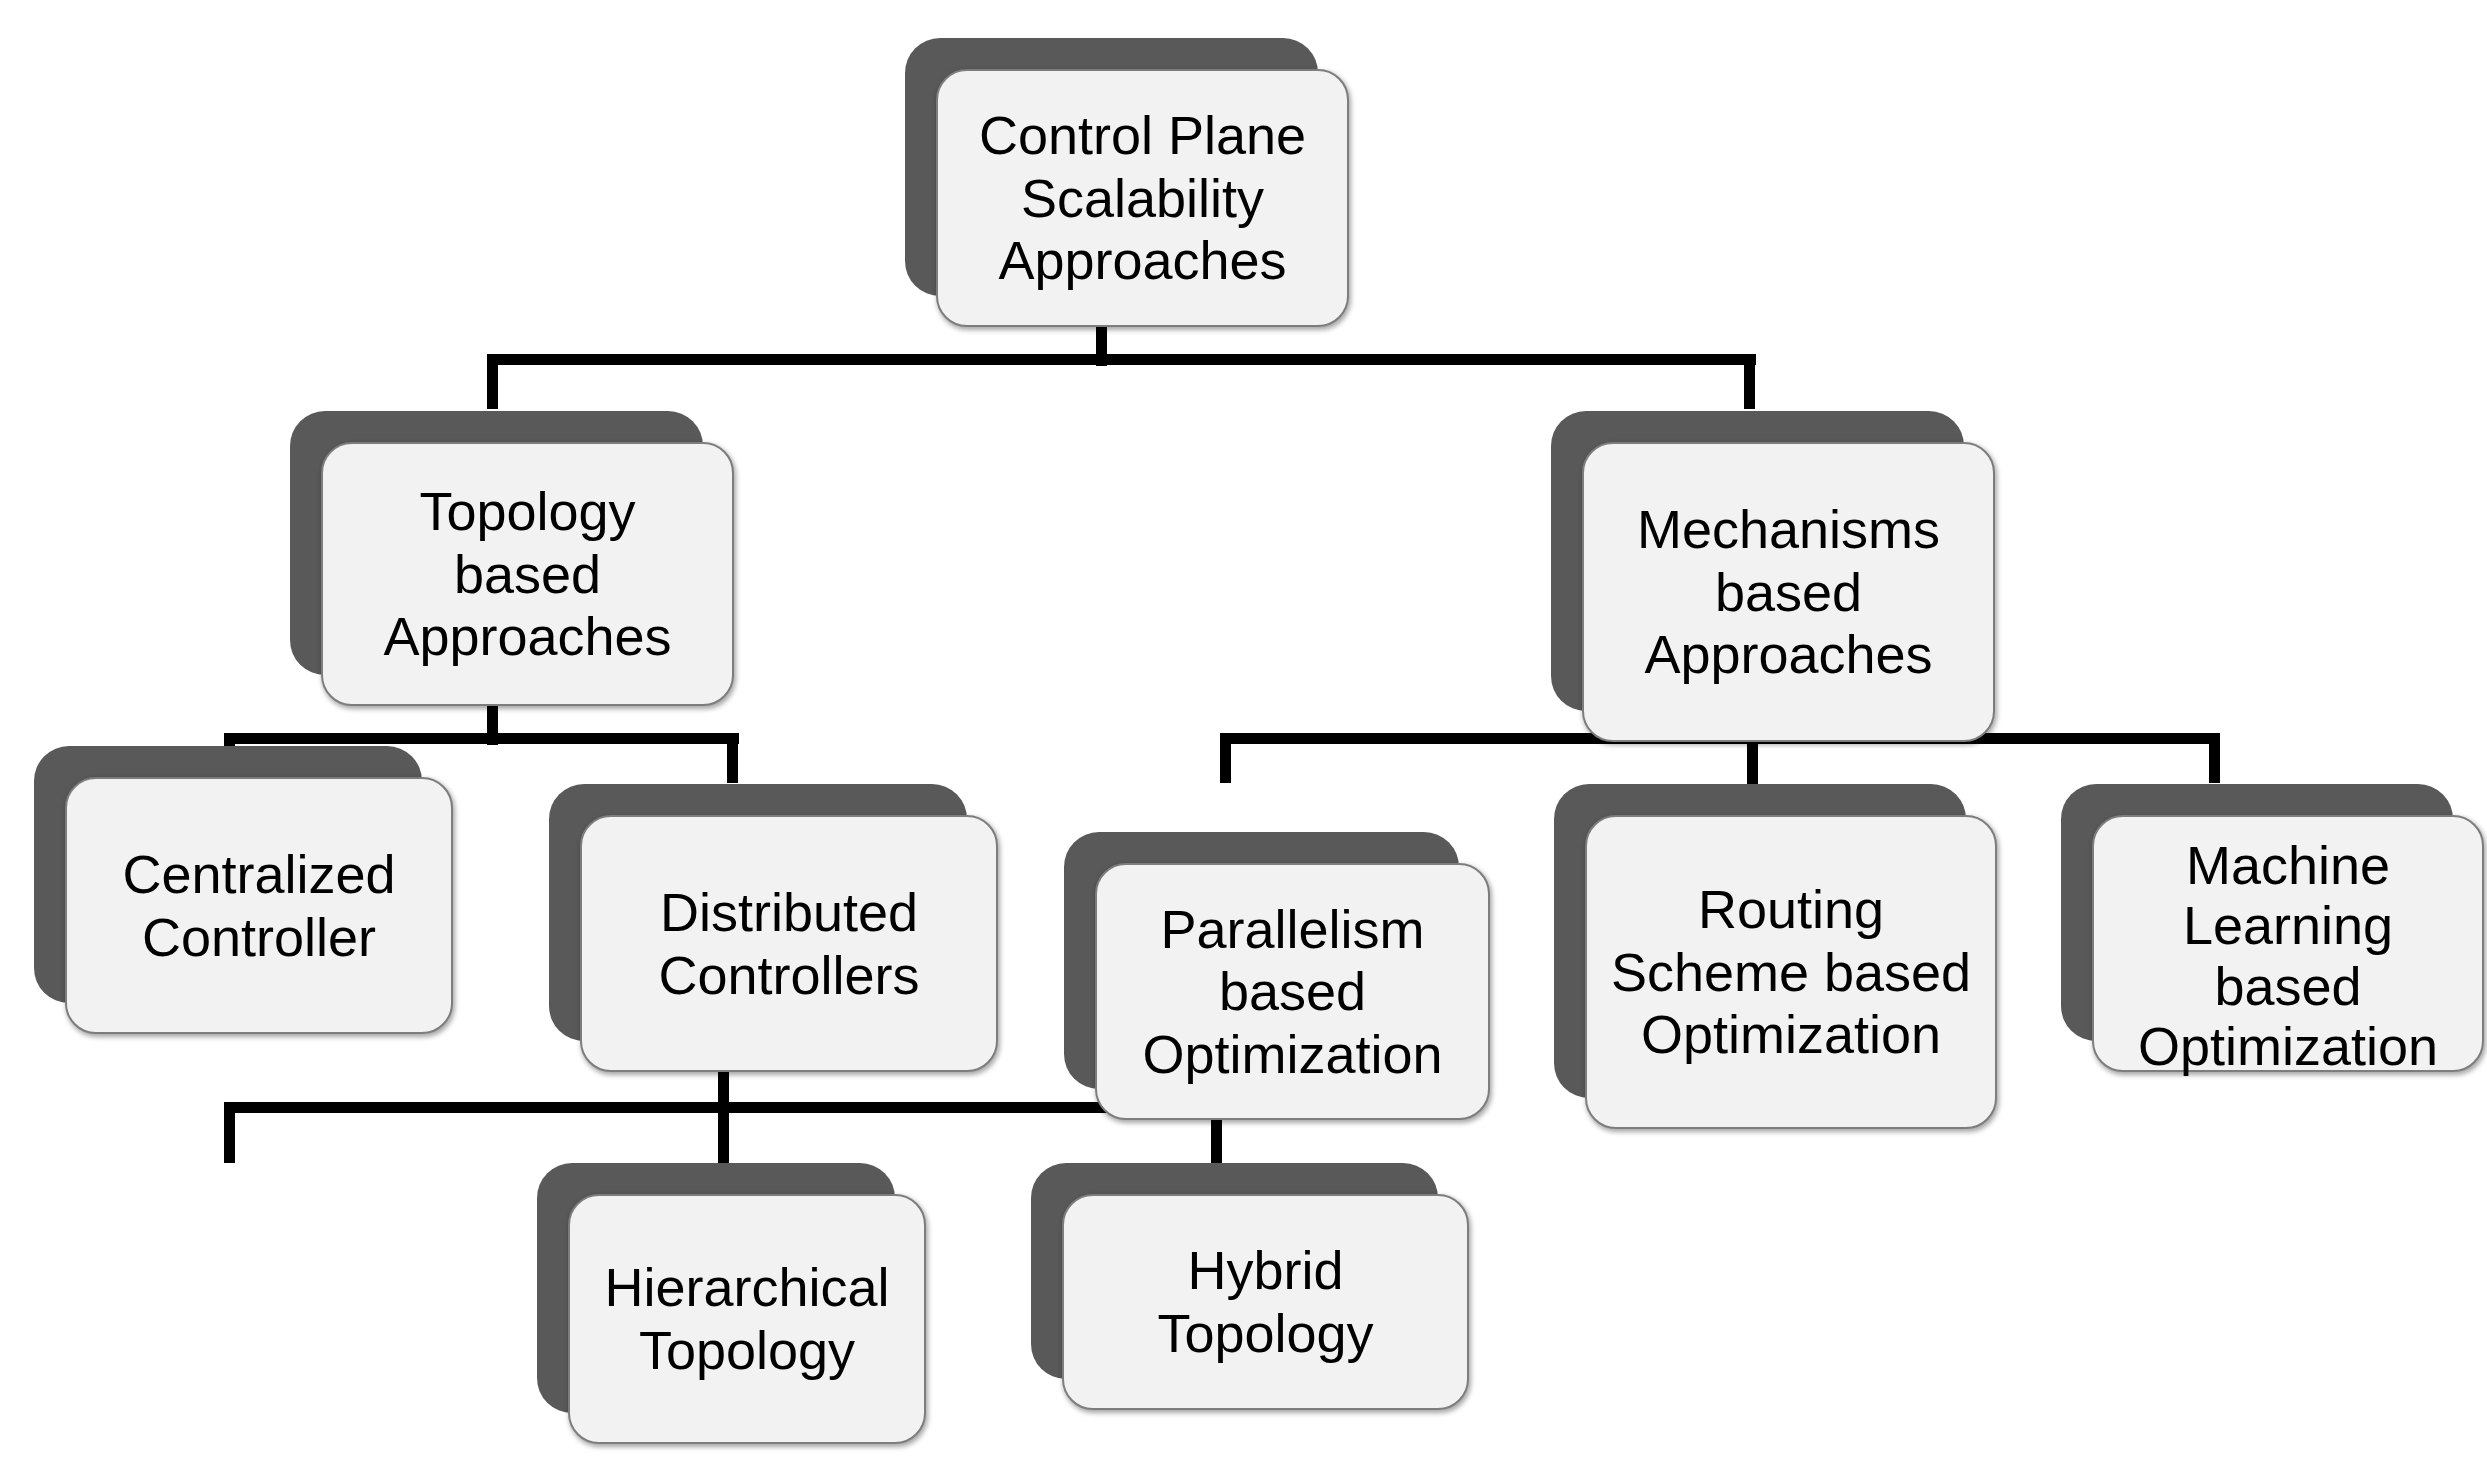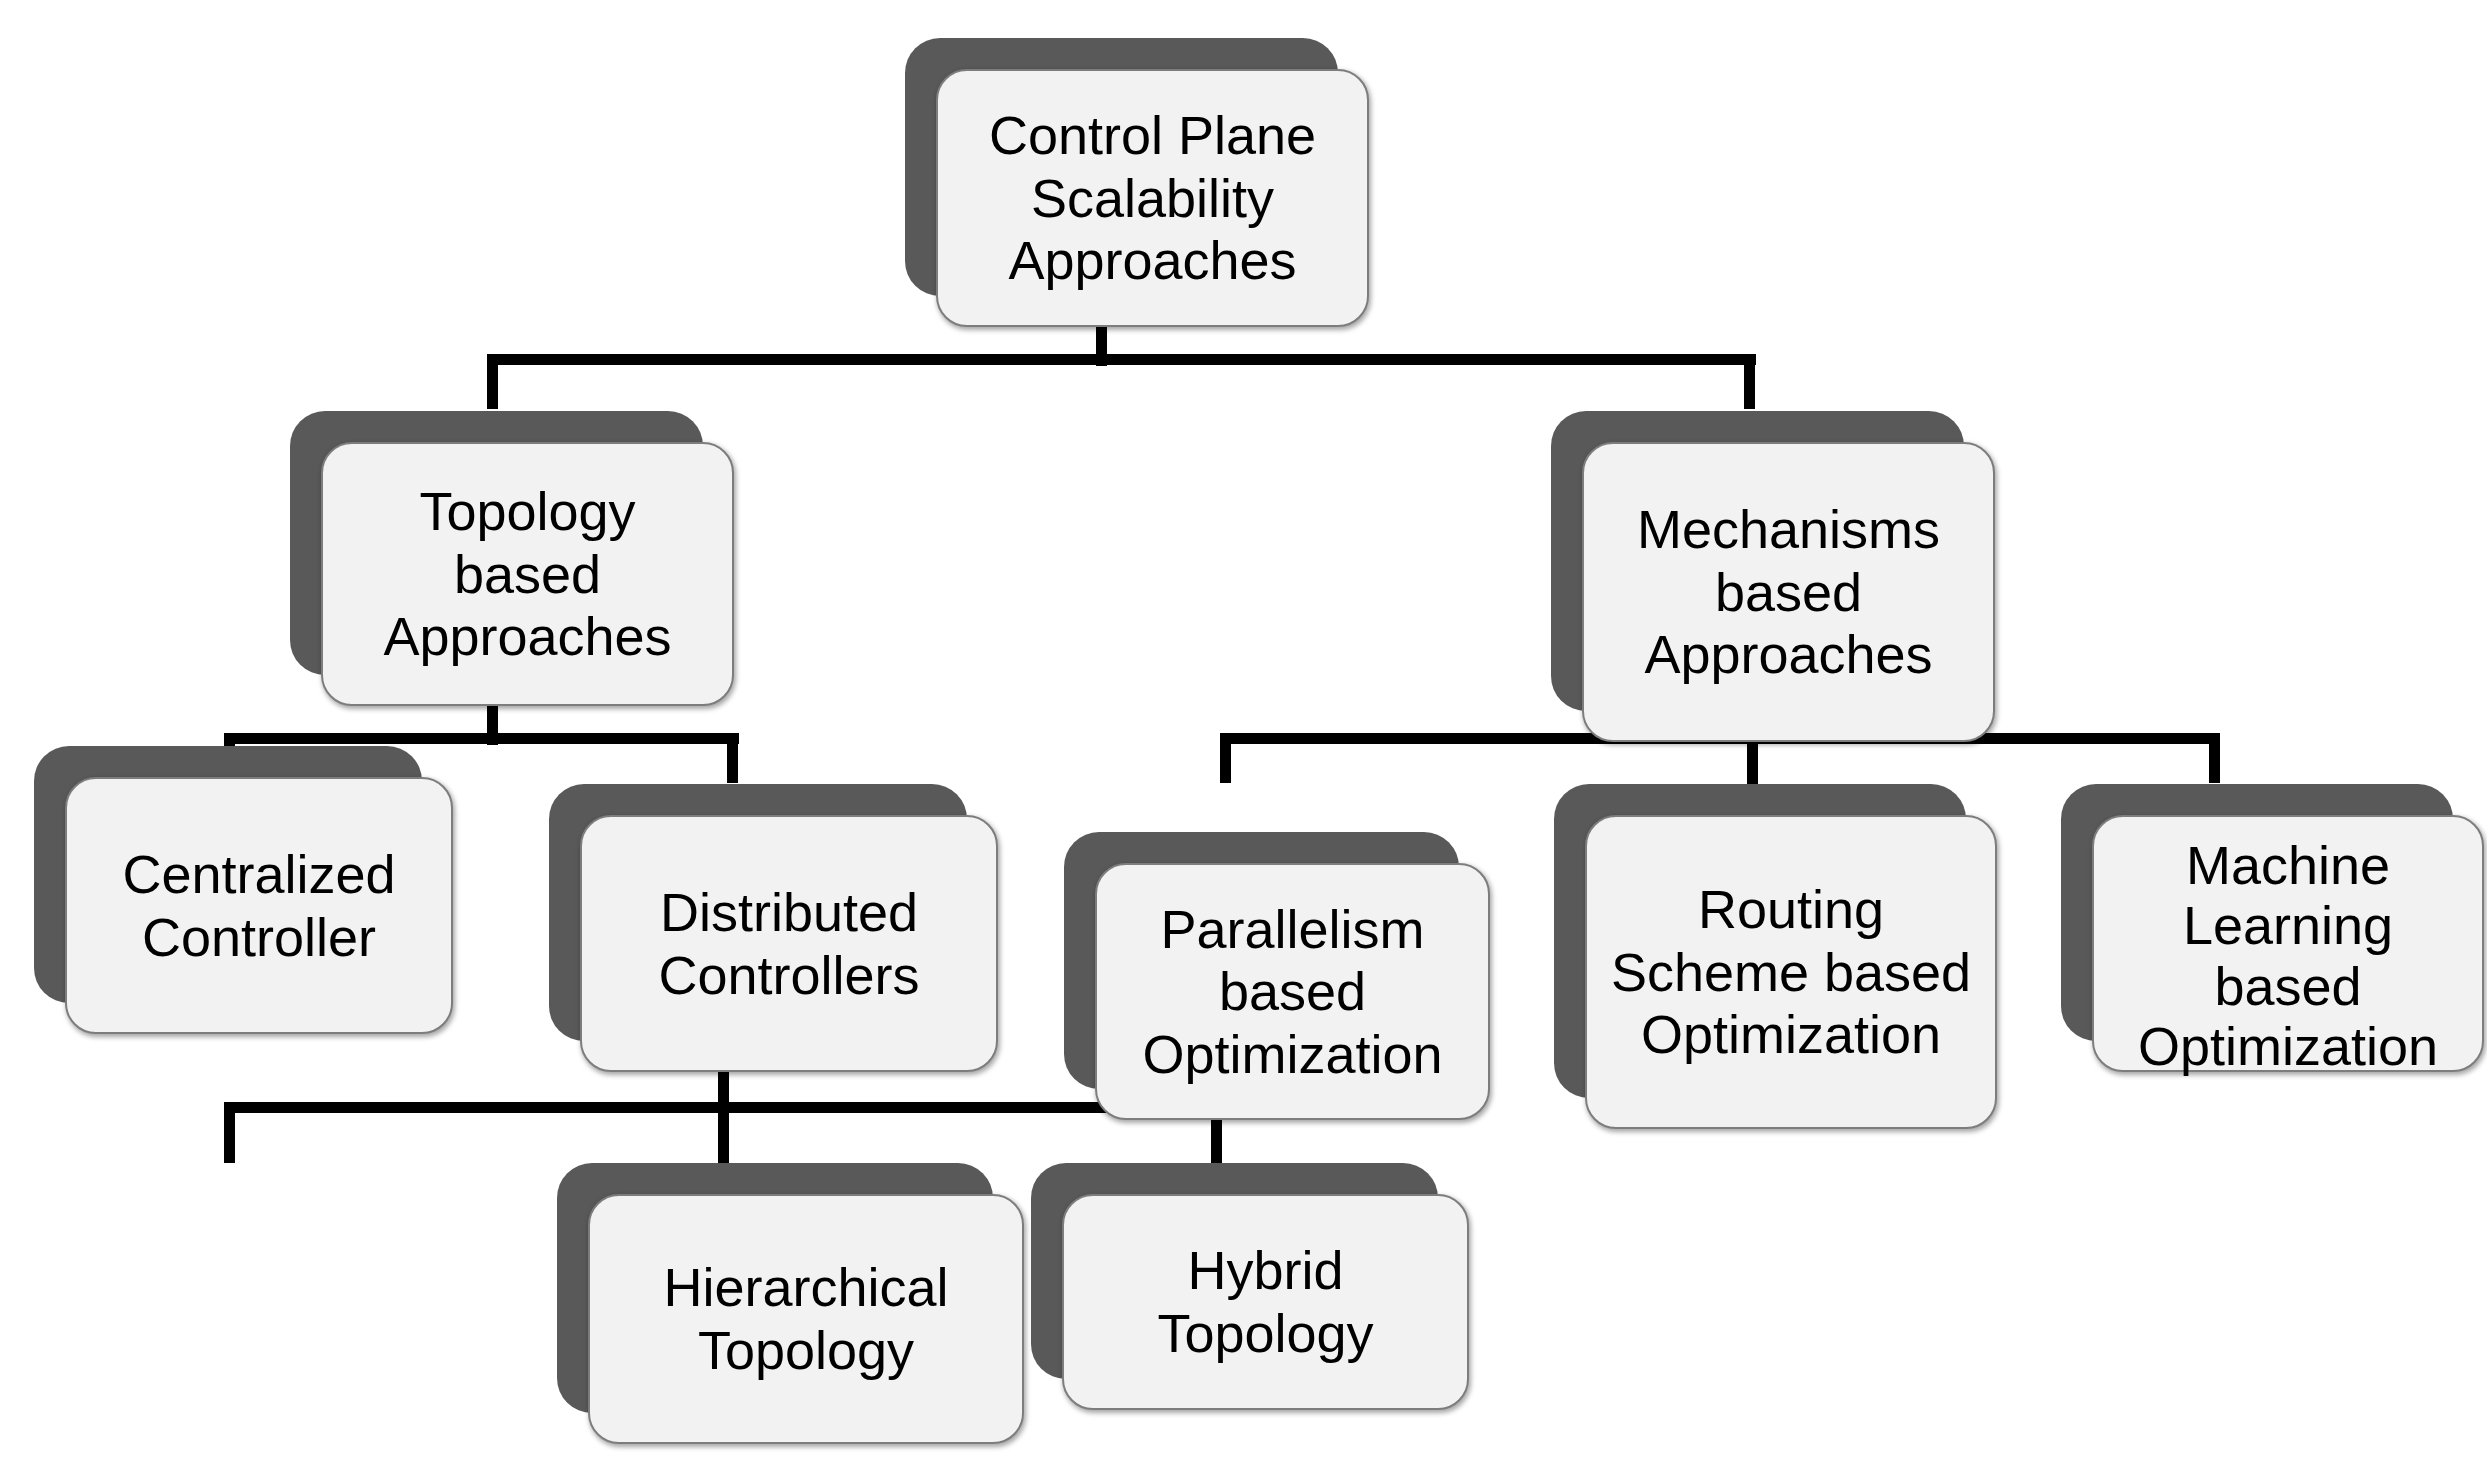--- a/index.html
+++ b/index.html
@@ -74,21 +74,21 @@
     <div class="seg" style="left:2209px;top:733px;width:11.3px;height:50px;"></div>
   </div>
 
   <div>
     <div class="seg" style="left:718px;top:1071px;width:11.3px;height:93px;"></div>
     <div class="seg" style="left:224px;top:1102px;width:998px;height:11.3px;"></div>
     <div class="seg" style="left:224px;top:1102px;width:11.3px;height:61px;"></div>
     <div class="seg" style="left:1211px;top:1102px;width:11.3px;height:61px;"></div>
   </div>
 
-  <div class="node" style="left:936px;top:69px;width:413px;height:258px;padding-left:20px;">
+  <div class="node" style="left:936px;top:69px;width:413px;height:258px;">
     <div class="shadow"></div>
     <div class="face">
       <span class="label">Control Plane
 Scalability
 Approaches</span>
     </div>
   </div>
 
   <div class="node" style="left:321px;top:442px;width:413px;height:264px;">
     <div class="shadow"></div>
@@ -146,21 +146,21 @@
     <div class="shadow"></div>
     <div class="face">
       <span class="label" style="line-height:1.12;margin-top:24px;">Machine
 Learning
 based
 Optimization</span>
     </div>
   </div>
 
 
-  <div class="node" style="left:588px;top:1194px;width:436px;height:250px;">
+  <div class="node" style="left:568px;top:1194px;width:358px;height:250px;">
     <div class="shadow"></div>
     <div class="face">
       <span class="label">Hierarchical
 Topology</span>
     </div>
   </div>
 
   <div class="node" style="left:1062px;top:1194px;width:407px;height:216px;">
     <div class="shadow"></div>
     <div class="face">

